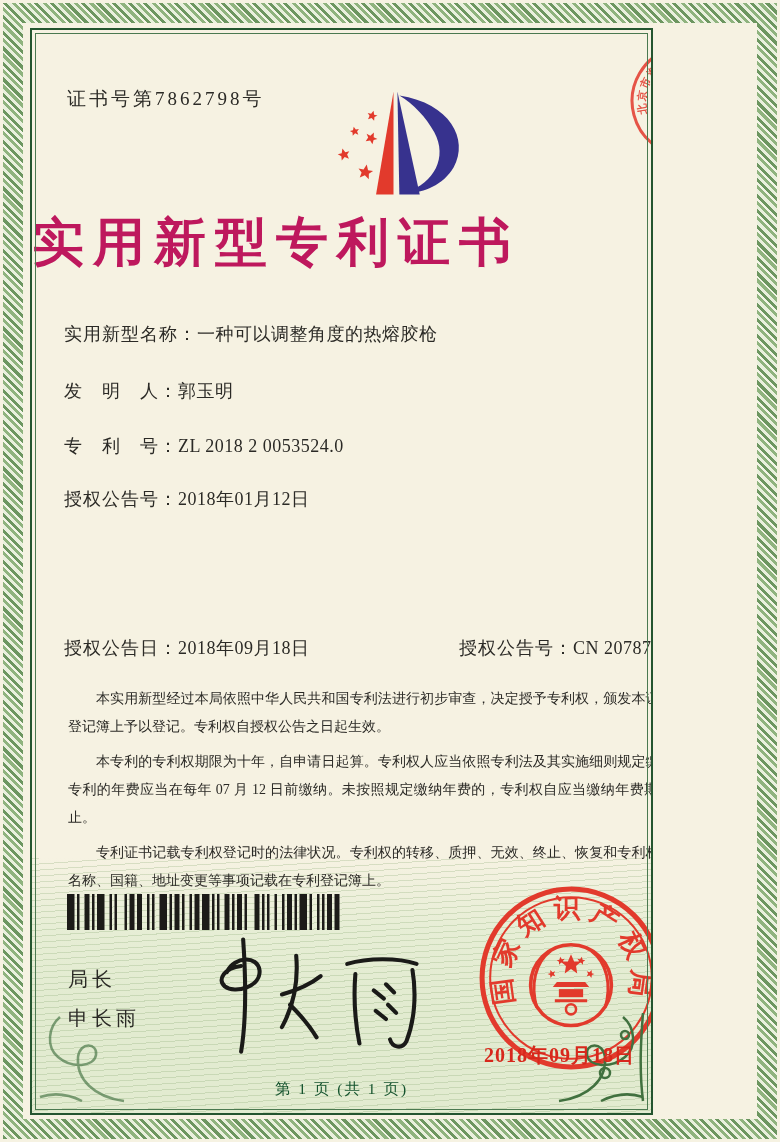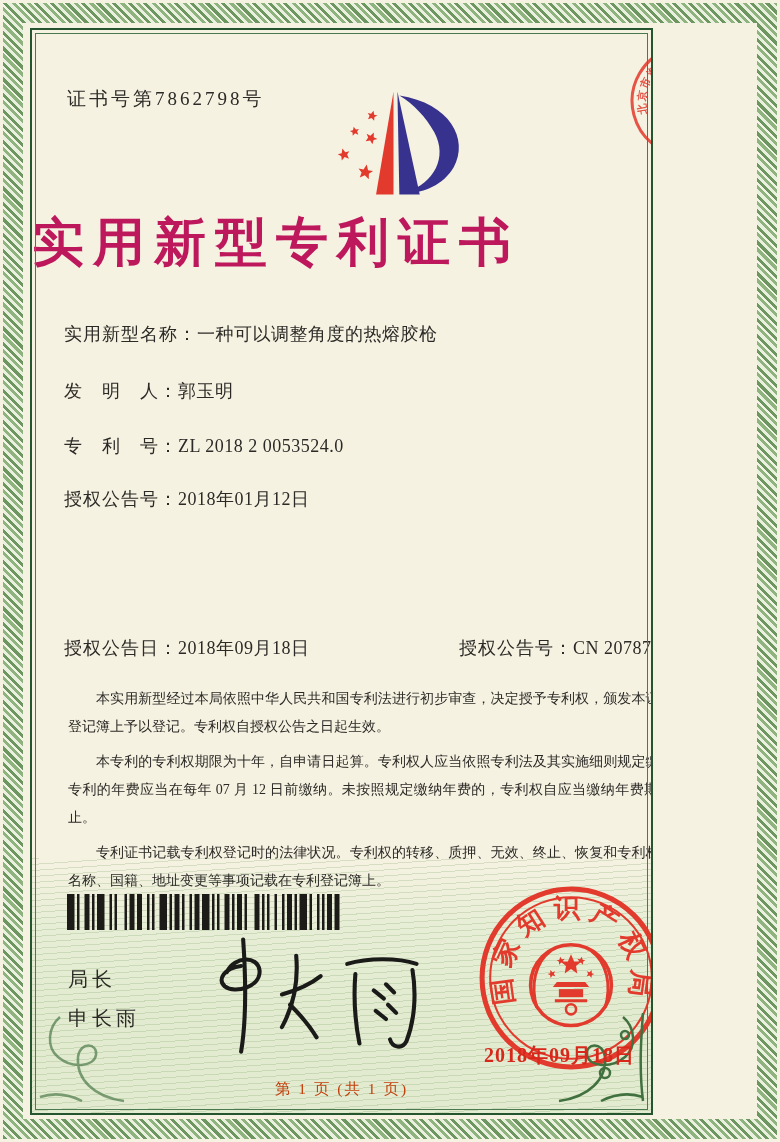--- a/index.html
+++ b/index.html
@@ -57,21 +57,21 @@
   .officer-title{ top:936px; }
   .officer-name{ top:975px; }
   .signature{ position:absolute; left:152px; top:902px; z-index:2; }
   .seal{ position:absolute; left:443px; top:852px; z-index:2; }
   .seal-date{
     position:absolute; left:452px; top:1012px; width:200px; z-index:3;
     color:#d8281c; font-size:20px; font-weight:700; letter-spacing:1px; white-space:nowrap;
   }
   .footer{
     position:absolute; left:0; top:1049px; width:100%; text-align:center;
-    font-size:15.5px; letter-spacing:2px; z-index:2; color:#c2410c;
+    font-size:15.5px; letter-spacing:2px; z-index:2; color:#14532d;
   }
   .flourish{ position:absolute; bottom:4px; z-index:2; }
   .flourish.right{ right:4px; }
   .flourish.left{ left:4px; transform:scaleX(-1); }
 </style>
 </head>
 <body>
 
 <div class="page">
 

